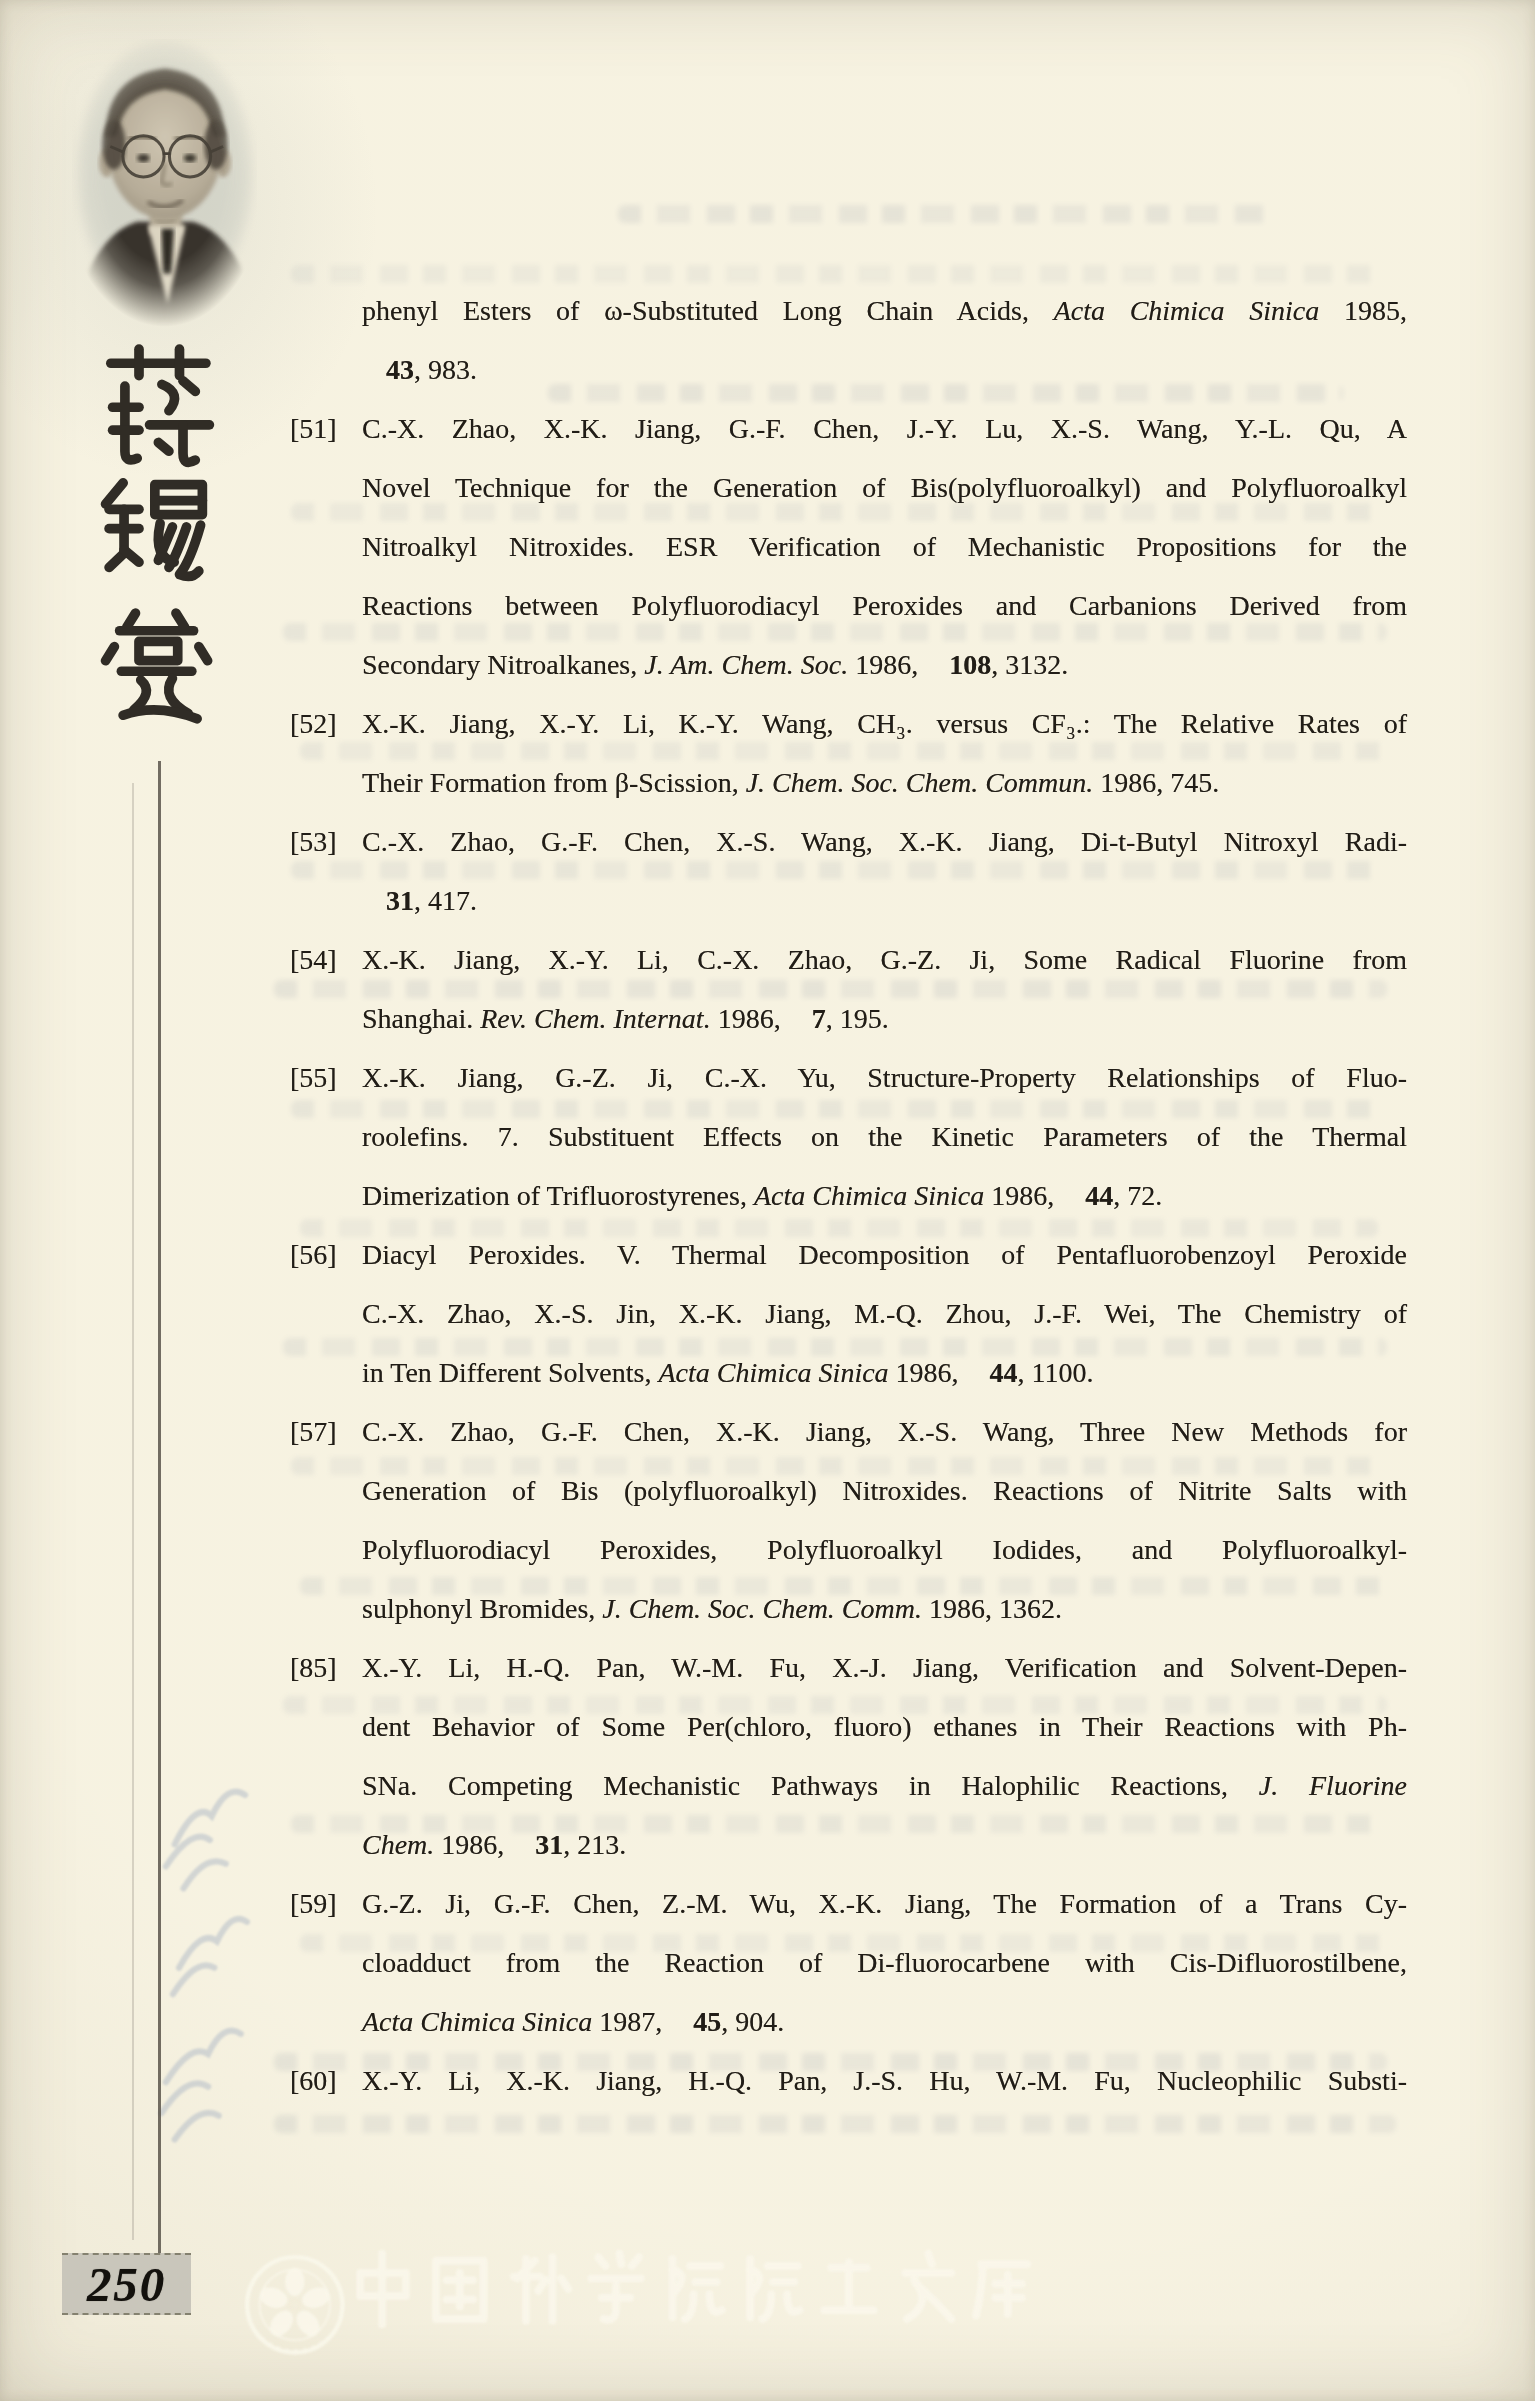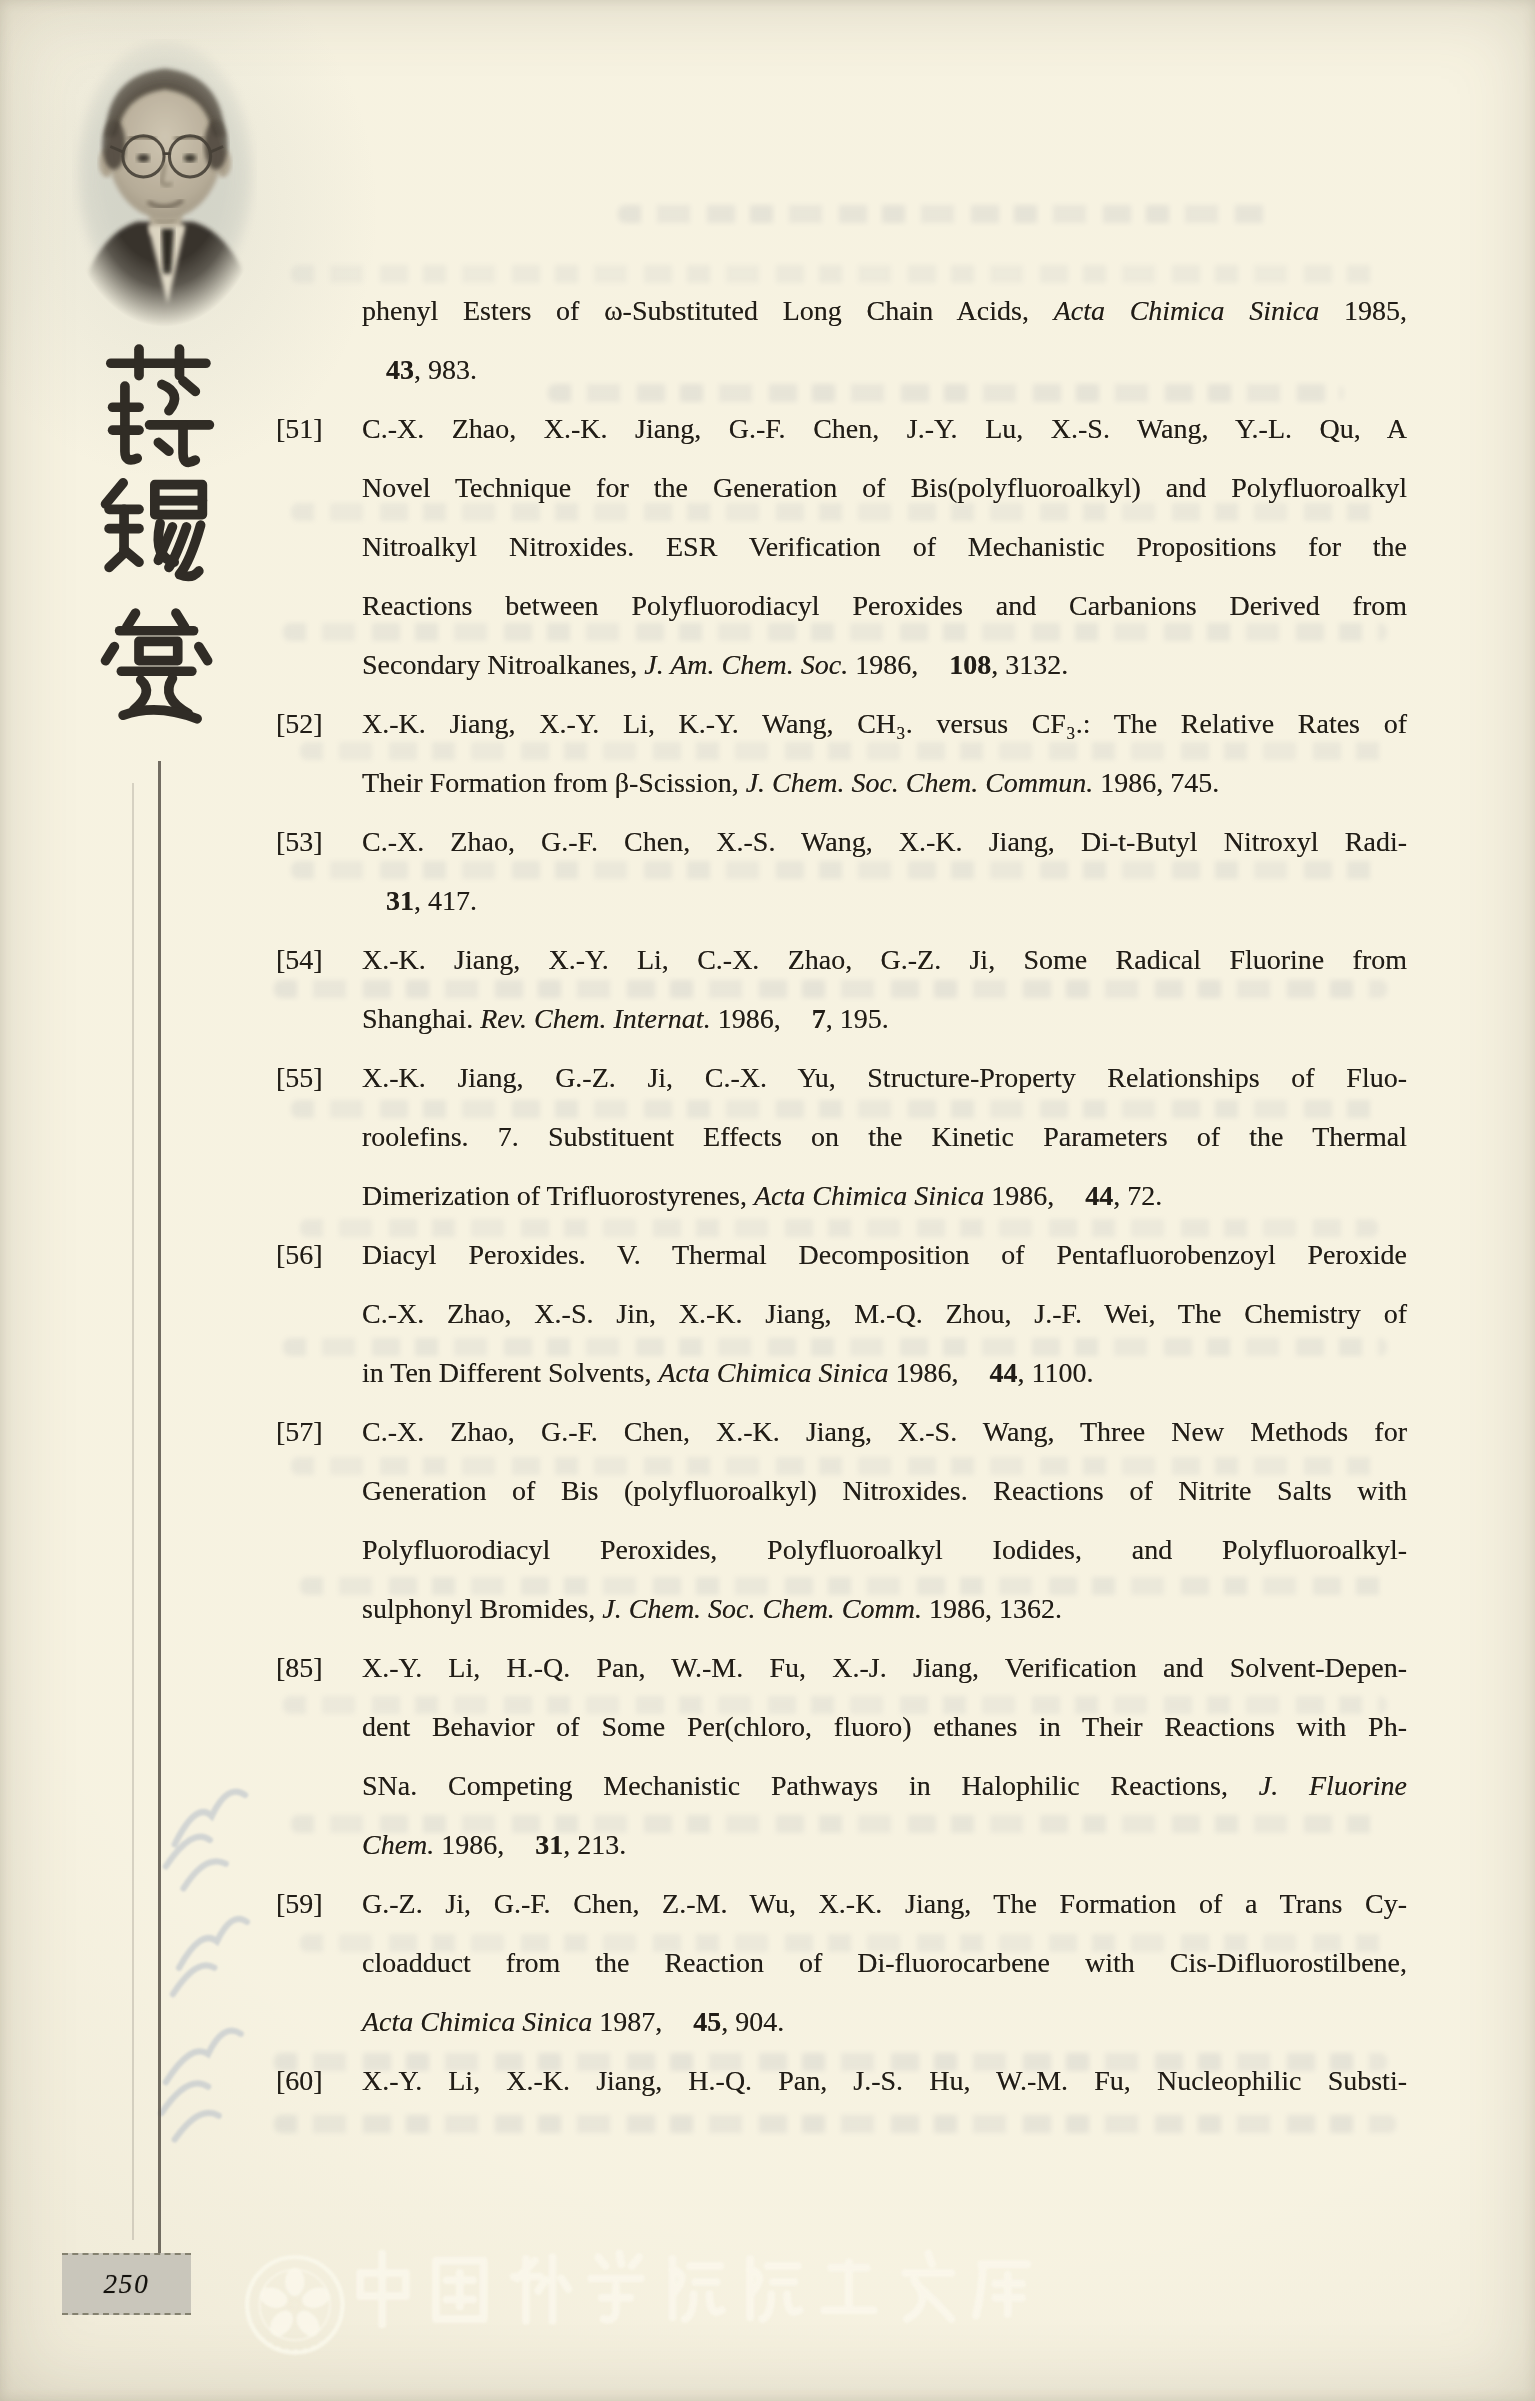--- a/index.html
+++ b/index.html
@@ -18,21 +18,21 @@
     box-shadow:inset 0 0 79px rgba(95,85,60,.20), inset 0 0 12.4px rgba(95,85,60,.18);
   }
   
   .refs{
     position:absolute;left:276px;top:281px;width:1131px;
     font-size:28px;line-height:59px;color:#211d17;
     text-shadow:0 0 0.6px rgba(40,33,25,.6);
     z-index:5;
   }
   .ref{position:relative;padding-left:86px;}
-  .lbl{position:absolute;left:0;top:0;text-align:center;}
+  .lbl{position:absolute;left:14px;top:0;text-align:center;}
   .line{white-space:normal;}
   .line.j{text-align:justify;text-align-last:justify;}
   .line i{font-style:italic;}
   .line b{font-weight:bold;margin-left:24px;}
   
   .photo{
     position:absolute;left:72px;top:39px;width:185px;height:300px;z-index:4;
     -webkit-mask-image:radial-gradient(ellipse 58% 52% at 50% 46%, #000 55%, rgba(0,0,0,.8) 70%, transparent 96%);
     mask-image:radial-gradient(ellipse 58% 52% at 50% 46%, #000 55%, rgba(0,0,0,.8) 70%, transparent 96%);
     filter:grayscale(.25) contrast(.96) sepia(.12);
@@ -43,21 +43,21 @@
   .vrule{position:absolute;left:158px;top:761px;width:2.6px;height:1493px;background:#5b554b;opacity:.85;z-index:3;}
   .vrule2{position:absolute;left:132px;top:783px;width:1.8px;height:1457px;background:#8b857a;opacity:.30;z-index:2;}
   
   .badge{
     position:absolute;left:62px;top:2253px;width:129px;height:58px;z-index:6;
     background:#c9c6bb;
     border-top:2.6px dashed #84816f;border-bottom:2.6px dashed #84816f;
     display:flex;align-items:center;justify-content:center;
   }
   .badge span{
-    font-style:italic;font-weight:normal;font-size:27px;color:#13110d;
+    font-style:italic;font-weight:bold;font-size:49px;color:#13110d;
     letter-spacing:1.8px;text-shadow:0 0 0.9px rgba(0,0,0,.5);
   }
   
   .watermark{position:absolute;left:244px;top:2236px;width:848px;height:150px;z-index:1;opacity:.95;}
   
   .g{
     position:absolute;height:17.7px;z-index:1;border-radius:7px;
     background:repeating-linear-gradient(90deg,
       rgba(125,136,152,.30) 0 23px, rgba(125,136,152,0) 23px 39px,
       rgba(125,136,152,.24) 39px 72px, rgba(125,136,152,0) 72px 89px,

